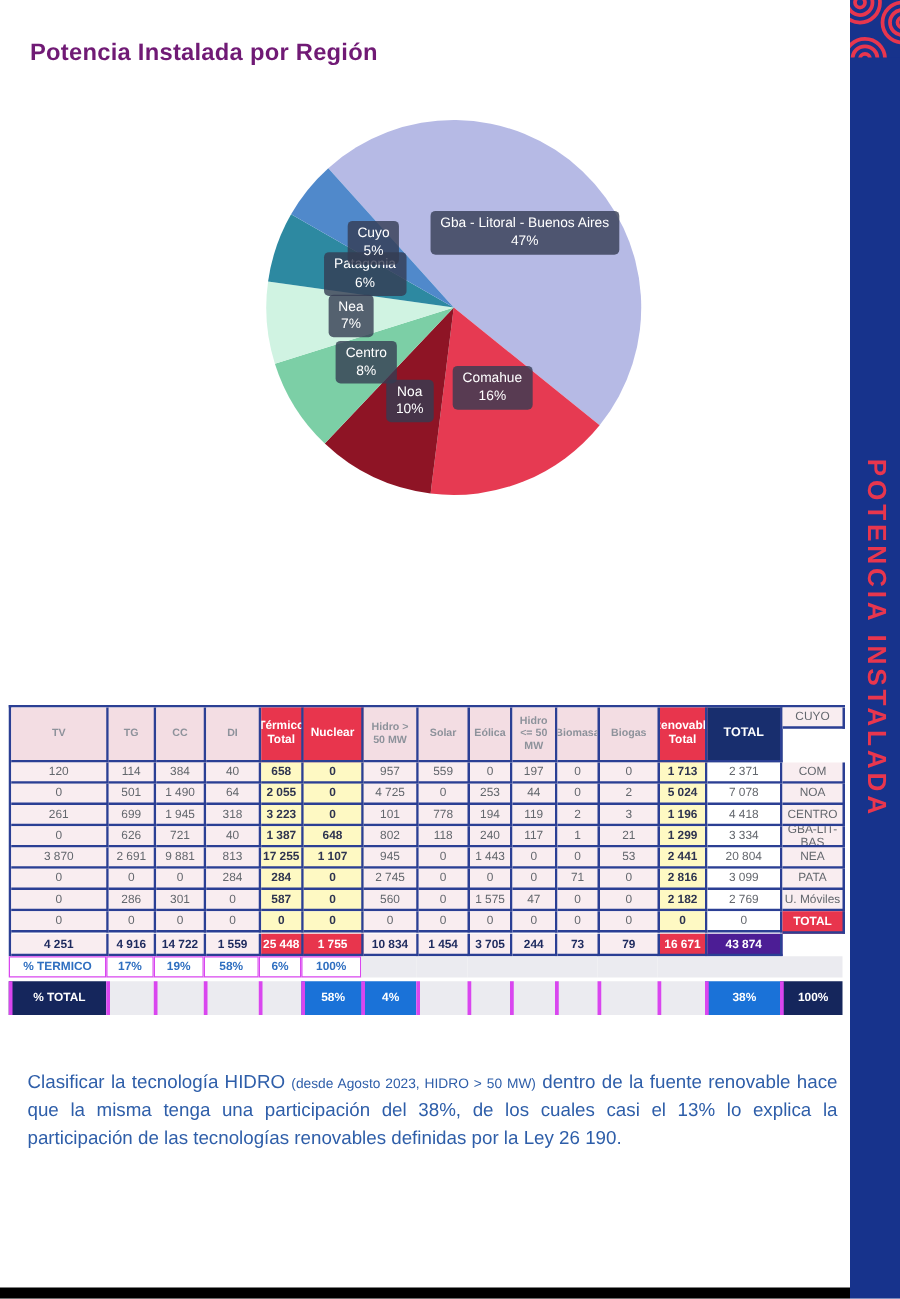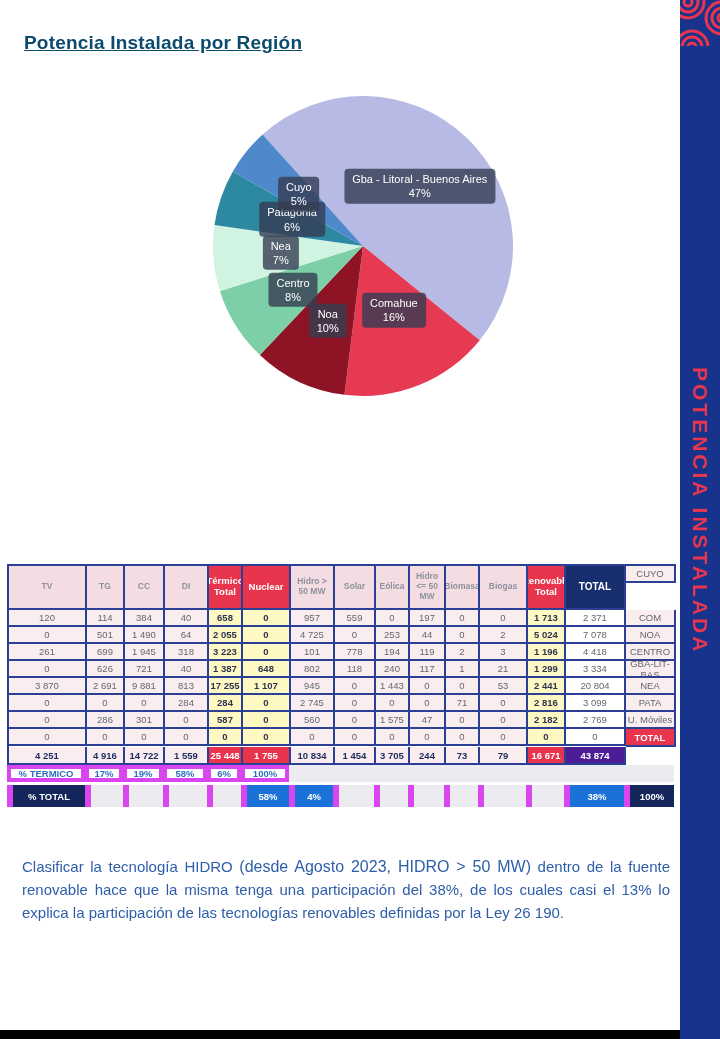--- a/index.html
+++ b/index.html
@@ -6,21 +6,21 @@
   .page{position:relative;width:720px;height:1039px;background:#ffffff;overflow:hidden;
         font-family:"Liberation Sans",sans-serif;}
   
   .sidebar{position:absolute;top:0;right:0;width:40px;height:1039px;background:#17338c;}
   .logo{position:absolute;top:0;left:0;width:40px;height:46px;display:block;}
   .vlabel{position:absolute;top:293px;left:0;width:40px;height:436px;
           writing-mode:vertical-rl;text-orientation:mixed;
           display:flex;align-items:center;justify-content:center;
           color:#e8364e;font-weight:bold;font-size:21px;letter-spacing:3px;white-space:nowrap;}
   
-  .h1,.h2{position:absolute;left:24px;font-size:19px;font-weight:bold;color:#0c4a6e;letter-spacing:.2px;text-decoration:underline;}
+  .h1,.h2{position:absolute;left:24px;font-size:19px;font-weight:bold;color:#701a75;letter-spacing:.2px;}
   .h1{top:32px;} .h2{top:497px;}
   
   .pie-wrap{position:absolute;left:211px;top:94px;width:304px;height:304px;}
   .pie-wrap svg{position:absolute;left:0;top:0;}
   .pie-label{position:absolute;transform:translate(-50%,-50%);
              background:rgba(52,60,82,0.80);color:#fff;font-size:11px;line-height:1.3;
              padding:3px 8px;border-radius:4px;text-align:center;white-space:nowrap;}
   .pie-label .pct{display:block;}
   
   .tbl{position:absolute;left:7px;top:564px;}
@@ -33,33 +33,33 @@
   .th.region,.th.red{background:#e8354d;color:#ffffff;font-size:9.5px;}
   .th.navy{background:#182e6e;color:#ffffff;font-size:10px;}
   .td{height:17px;font-size:9.5px;background:#f9edf0;color:#63676d;}
   .td.red{background:#fef9c3;color:#2e3450;font-weight:bold;}
   .td.navy{background:#ffffff;}
   .rtotal{height:18px;font-size:9.5px;font-weight:bold;color:#1d2a5e;background:#f9edf0;}
   .rtotal.region,.rtotal.red{background:#e8354d;color:#ffffff;}
   .rtotal.navy{background:#4c1d95;color:#ffffff;}
   .pt-cell{height:17px;box-sizing:border-box;display:flex;align-items:center;justify-content:center;
            font-size:9.5px;font-weight:bold;}
-  .pt-cell.val{border:4px solid #d946ef;color:#2f6fc0;background:#ffffff;}
+  .pt-cell.val{border:1px solid #d946ef;color:#2f6fc0;background:#ffffff;}
   .pt-cell.blank{background:#ebebf0;}
   .pz-grid{margin-top:3px;}
-  .pz-cell{height:22px;box-sizing:border-box;display:flex;align-items:center;justify-content:center;
-           font-size:9.5px;font-weight:bold;border-left:6px solid #d946ef;}
+  .pz-cell{height:27px;box-sizing:border-box;display:flex;align-items:center;justify-content:center;
+           font-size:9.5px;font-weight:bold;border-left:3px solid #d946ef;}
   .pz-cell.label{background:#15265c;color:#ffffff;}
   .pz-cell.blank{background:#ebebf0;}
   .pz-cell.blue{background:#1a72d8;color:#ffffff;}
   .pz-cell.navy{background:#15265c;color:#ffffff;}
   
   .para{position:absolute;left:22px;top:840px;width:648px;color:#2e5ea9;
         font-size:15px;line-height:1.5;text-align:justify;}
-  .para .small{font-size:16px;}
+  .para .small{font-size:11px;}
   .footer{position:absolute;left:0;bottom:0;width:680px;height:9px;background:#000000;}
 </style>
 </head>
 <body>
 
 <div class="page">
 
   <div class="h1">Potencia Instalada por Región</div>
 
   <div class="pie-wrap">

